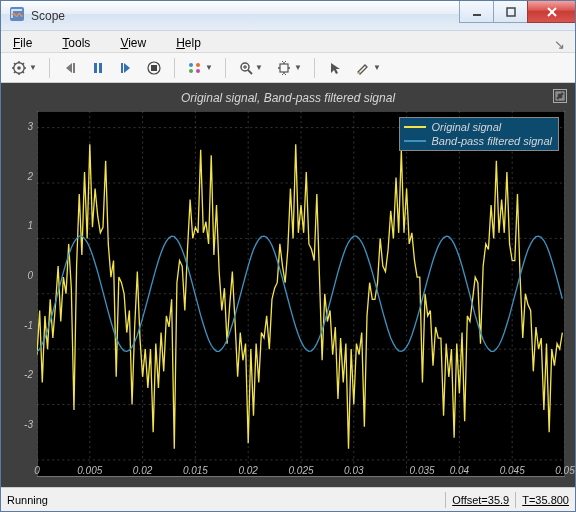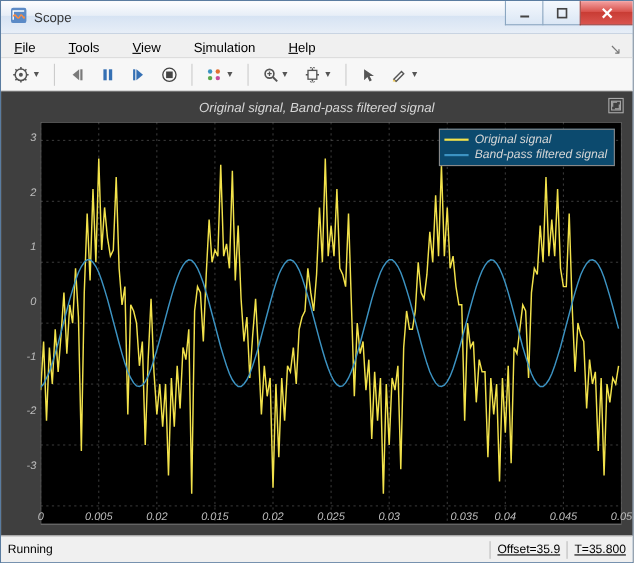--- a/index.html
+++ b/index.html
@@ -78,21 +78,20 @@
             <line x1="11" y1="2" x2="3" y2="10" stroke="#444" stroke-width="2"></line>
           </svg>
         </div>
     </div>
   </div>
 
   <div class="menubar">
     <div class="menu-item"><u>F</u><span></span>ile</div>
     <div class="menu-item"><u>T</u>ools</div>
     <div class="menu-item"><u>V</u>iew</div>
-    <div class="menu-item">S<u>i</u>mulation</div>
     <div class="menu-item"><u>H</u>elp</div>
     <div class="menu-spacer"></div>
     <div class="menu-chevron">↘</div>
   </div>
 
   <div class="toolbar">
     <div class="tbtn wd">
       <svg width="16" height="16" viewBox="0 0 16 16">
           <circle cx="8" cy="8" r="5.2" fill="none" stroke="#555" stroke-width="1.4"></circle>
           <circle cx="8" cy="8" r="1.8" fill="#555"></circle>

